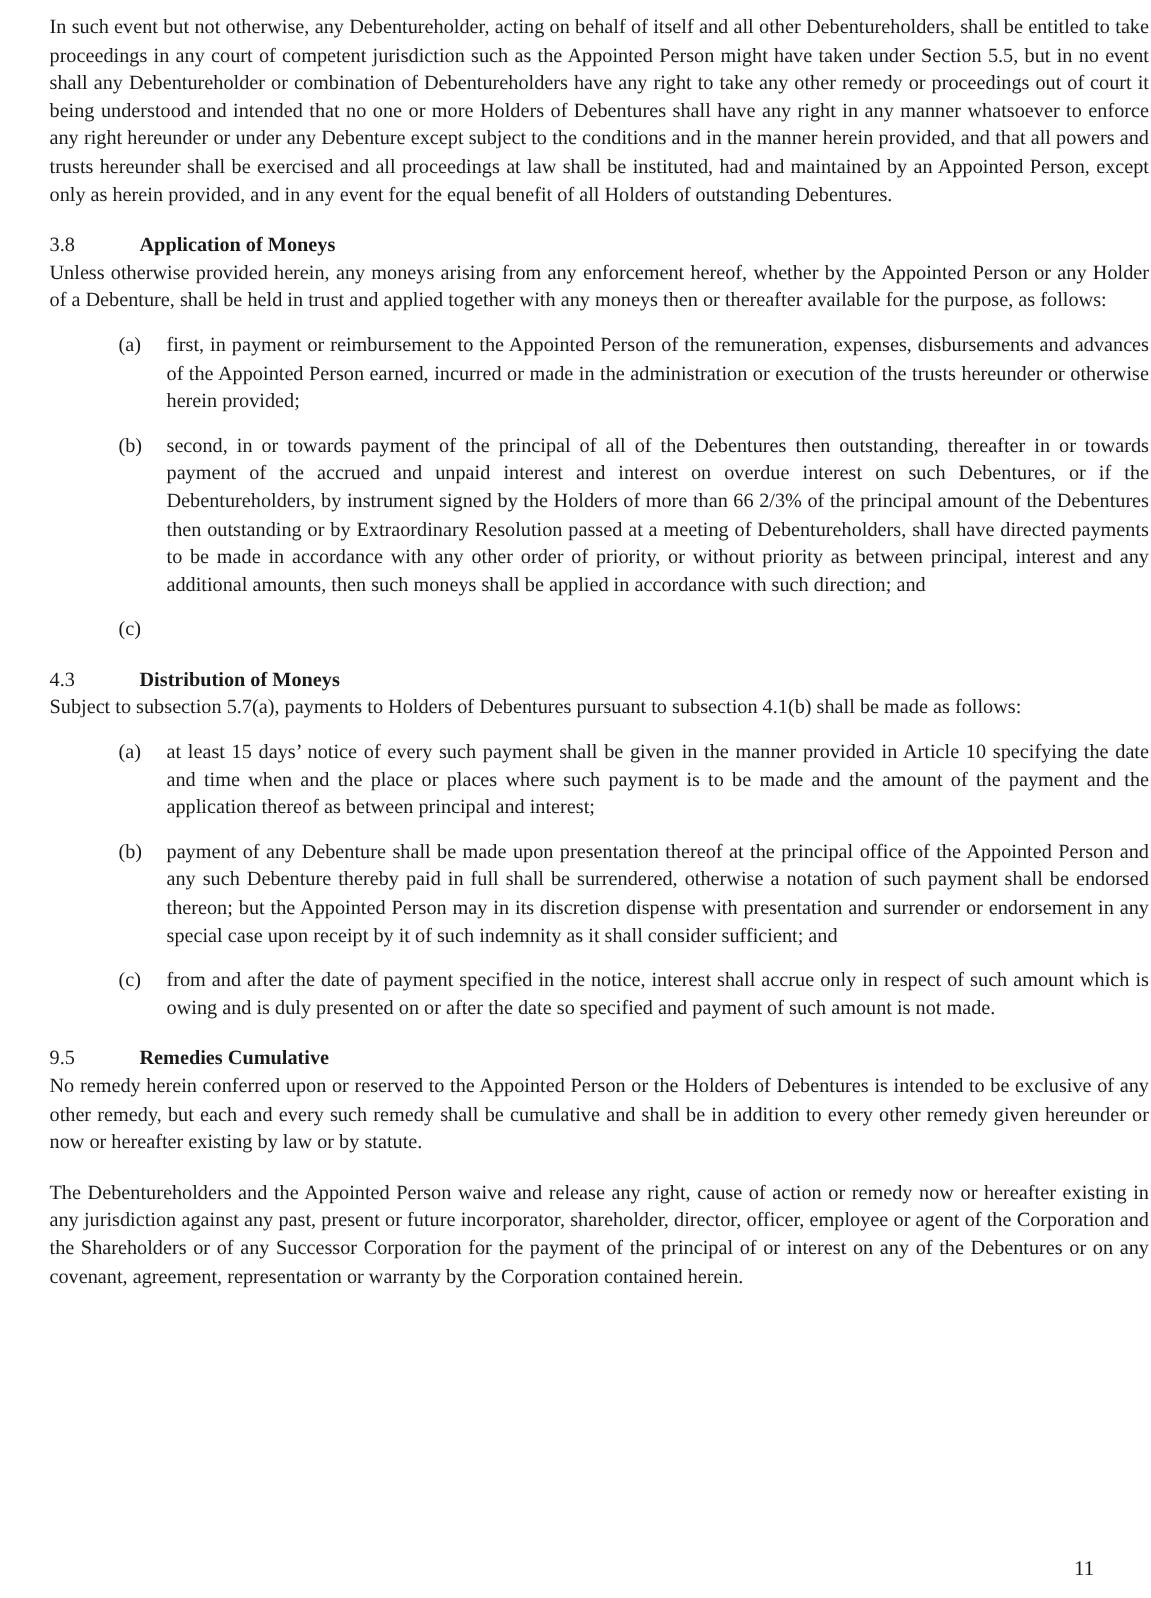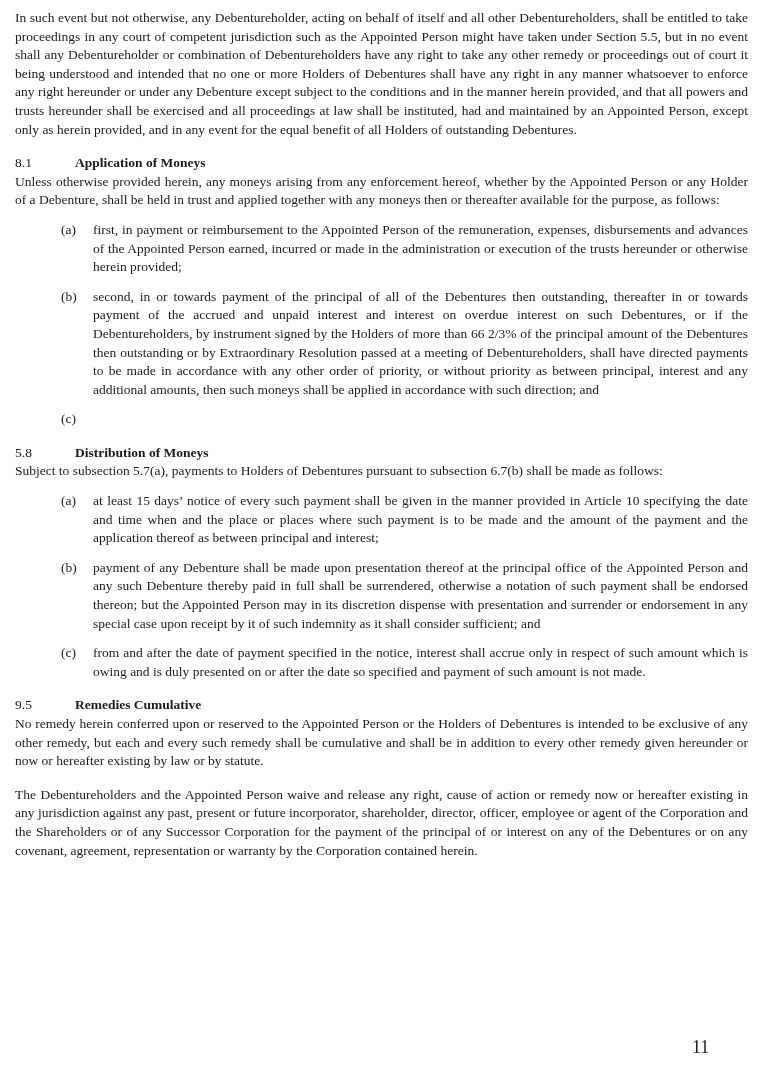--- a/index.html
+++ b/index.html
@@ -9,74 +9,74 @@
     height: 1065px;
     background: #ffffff;
     overflow: hidden;
     font-family: "Liberation Serif", serif;
     font-size: 13.5px;
     line-height: 18.6px;
     color: #1a1a1a;
   }
   .content {
     position: absolute;
-    left: 15px;
+    left: 33px;
     top: 9px;
     width: 733px;
     font-family: Liberation Serif, serif;
   }
   .content p { margin: 0; text-align: justify; }
   .intro { margin-left: 57px; }
   .doc-section { margin-top: 15px; }
   .heading { display: flex; align-items: baseline; }
   .heading .num { flex: 0 0 60px; }
   .heading .title { font-weight: bold; text-align: right; }
   .item { display: flex; margin-top: 11px; }
   .item .label { margin-left: 46px; flex: 0 0 32px; }
   .item .itext { flex: 1 1 auto; }
   .pageno {
     position: absolute;
     top: 1038px;
-    left: 692px;
-    font-size: 18px;
+    left: 716px;
+    font-size: 14px;
   }
 </style>
 </head>
 <body>
 
 <div class="page">
   <div class="content">
 
     <p class="intro">In such event but not otherwise, any Debentureholder, acting on behalf of itself and all other Debentureholders, shall be entitled to take proceedings in any court of competent jurisdiction such as the Appointed Person might have taken under Section 5.5, but in no event shall any Debentureholder or combination of Debentureholders have any right to take any other remedy or proceedings out of court it being understood and intended that no one or more Holders of Debentures shall have any right in any manner whatsoever to enforce any right hereunder or under any Debenture except subject to the conditions and in the manner herein provided, and that all powers and trusts hereunder shall be exercised and all proceedings at law shall be instituted, had and maintained by an Appointed Person, except only as herein provided, and in any event for the equal benefit of all Holders of outstanding Debentures.</p>
 
     <div class="doc-section">
       <div class="heading">
-        <span class="num">8.1</span>
+        <span class="num">3.8</span>
         <span class="title">Application of Moneys</span>
       </div>
       <p class="body">Unless otherwise provided herein, any moneys arising from any enforcement hereof, whether by the Appointed Person or any Holder of a Debenture, shall be held in trust and applied together with any moneys then or thereafter available for the purpose, as follows:</p>
       <div class="item">
         <span class="label">(a)</span>
         <p class="itext">first, in payment or reimbursement to the Appointed Person of the remuneration, expenses, disbursements and advances of the Appointed Person earned, incurred or made in the administration or execution of the trusts hereunder or otherwise herein provided;</p>
       </div>
       <div class="item">
         <span class="label">(b)</span>
         <p class="itext">second, in or towards payment of the principal of all of the Debentures then outstanding, thereafter in or towards payment of the accrued and unpaid interest and interest on overdue interest on such Debentures, or if the Debentureholders, by instrument signed by the Holders of more than 66 2/3% of the principal amount of the Debentures then outstanding or by Extraordinary Resolution passed at a meeting of Debentureholders, shall have directed payments to be made in accordance with any other order of priority, or without priority as between principal, interest and any additional amounts, then such moneys shall be applied in accordance with such direction; and</p>
       </div>
       <div class="item">
         <span class="label">(c)</span>
       </div>
     </div>
 
     <div class="doc-section">
       <div class="heading">
-        <span class="num">5.8</span>
+        <span class="num">4.3</span>
         <span class="title">Distribution of Moneys</span>
       </div>
-      <p class="body">Subject to subsection 5.7(a), payments to Holders of Debentures pursuant to subsection 6.7(b) shall be made as follows:</p>
+      <p class="body">Subject to subsection 5.7(a), payments to Holders of Debentures pursuant to subsection 4.1(b) shall be made as follows:</p>
       <div class="item">
         <span class="label">(a)</span>
         <p class="itext">at least 15 days’ notice of every such payment shall be given in the manner provided in Article 10 specifying the date and time when and the place or places where such payment is to be made and the amount of the payment and the application thereof as between principal and interest;</p>
       </div>
       <div class="item">
         <span class="label">(b)</span>
         <p class="itext">payment of any Debenture shall be made upon presentation thereof at the principal office of the Appointed Person and any such Debenture thereby paid in full shall be surrendered, otherwise a notation of such payment shall be endorsed thereon; but the Appointed Person may in its discretion dispense with presentation and surrender or endorsement in any special case upon receipt by it of such indemnity as it shall consider sufficient; and</p>
       </div>
       <div class="item">
         <span class="label">(c)</span>

